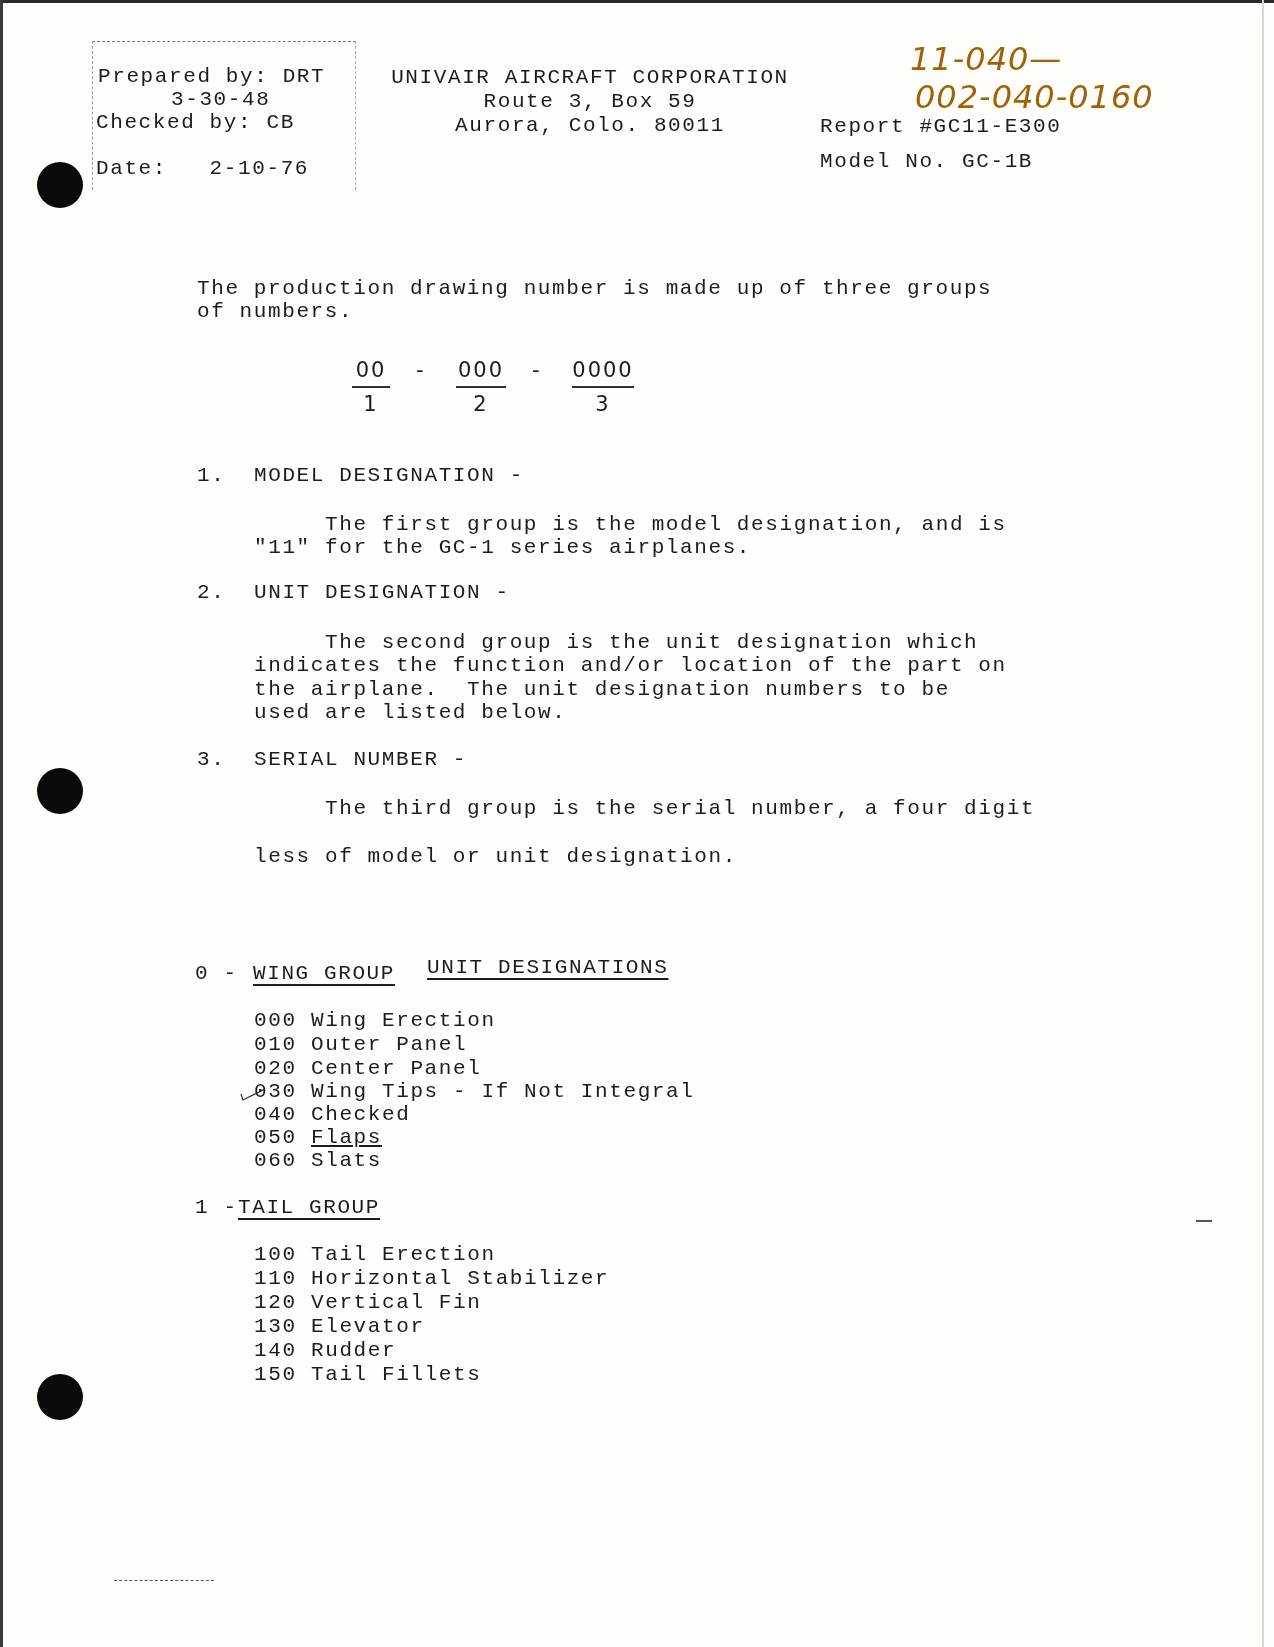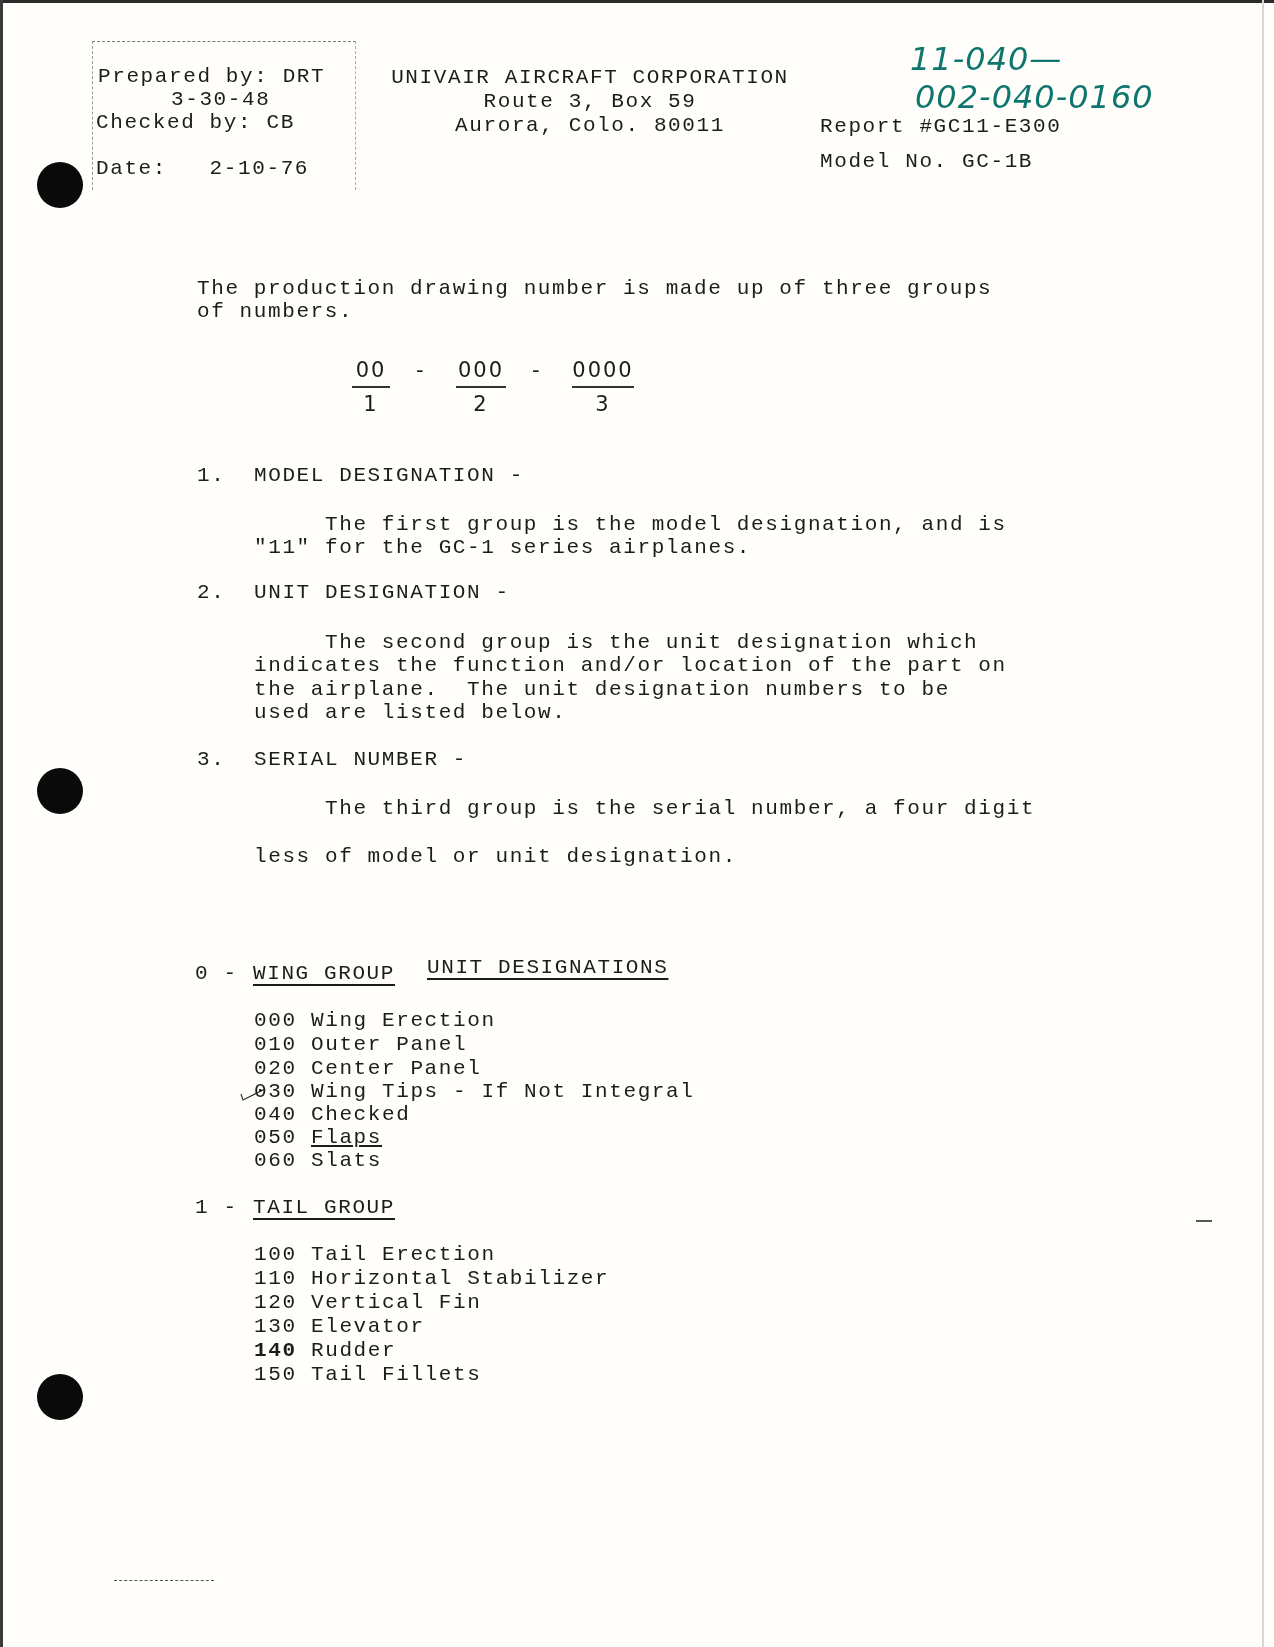--- a/index.html
+++ b/index.html
@@ -10,21 +10,21 @@
       color:#1c1c1c;
     }
     .page { position:absolute; left:0; top:0; width:1274px; height:1647px; background:#fffefa; }
     .edge-top { position:absolute; left:0; top:0; width:1274px; height:3px; background:#2a2a2a; }
     .edge-left { position:absolute; left:0; top:0; width:3px; height:1647px; background:#3a3a3a; }
     .edge-right { position:absolute; left:1262px; top:0; width:2px; height:1647px; background:#d8d8d0; }
     .hole { position:absolute; width:46px; height:46px; border-radius:50%; background:#0a0a0a; }
     .t { position:absolute; white-space:pre; font-size:21px; letter-spacing:1.6px; line-height:24px; }
     .hdr-box { position:absolute; left:92px; top:41px; width:262px; height:148px;
       border-top:1px dashed #777; border-right:1px dashed #aaa; border-left:1px dashed #999; }
-    .hand { position:absolute; font-family:"DejaVu Sans", sans-serif; font-size:32px; color:#0f766e; font-style:italic; white-space:pre; letter-spacing:1px; }
+    .hand { position:absolute; font-family:"DejaVu Sans", sans-serif; font-size:32px; color:#a16207; font-style:italic; white-space:pre; letter-spacing:1px; }
     .center { text-align:center; }
     .frac { position:absolute; text-align:center; font-family:"DejaVu Sans", sans-serif; font-size:21px; letter-spacing:2px; }
     .frac .num { display:block; padding-bottom:4px; border-bottom:2px solid #333; }
     .frac .den { display:block; padding-top:4px; }
     .dash { position:absolute; font-family:"DejaVu Sans", sans-serif; font-size:21px; }
     .u { text-decoration:underline; text-underline-offset:5px; text-decoration-thickness:2px; }
     .check { position:absolute; left:240px; top:1088px; width:26px; height:14px; }
     .footer-line { position:absolute; left:114px; top:1580px; width:100px; height:0; border-top:1px dashed #555; }
     .mark { position:absolute; background:#555; }
   </style>
@@ -109,30 +109,30 @@
   <div class="t" style="left:254px;top:1080px;">030</div>
   <div class="t" style="left:311px;top:1080px;">Wing Tips - If Not Integral</div>
   <div class="t" style="left:254px;top:1103px;">040</div>
   <div class="t" style="left:311px;top:1103px;">Checked</div>
   <div class="t" style="left:254px;top:1126px;">050</div>
   <div class="t" style="left:311px;top:1126px;text-decoration:underline;">Flaps</div>
   <div class="t" style="left:254px;top:1149px;">060</div>
   <div class="t" style="left:311px;top:1149px;">Slats</div>
 
   <div class="t" style="left:195px;top:1196px;">1 -</div>
-  <div class="t u" style="left:253px;top:1196px;">TAIL GROUP</div>
+  <div class="t u" style="left:238px;top:1196px;">TAIL GROUP</div>
 
   <div class="t" style="left:254px;top:1243px;">100</div>
   <div class="t" style="left:311px;top:1243px;">Tail Erection</div>
   <div class="t" style="left:254px;top:1267px;">110</div>
   <div class="t" style="left:311px;top:1267px;">Horizontal Stabilizer</div>
   <div class="t" style="left:254px;top:1291px;">120</div>
   <div class="t" style="left:311px;top:1291px;">Vertical Fin</div>
   <div class="t" style="left:254px;top:1315px;text-align:center;">130</div>
   <div class="t" style="left:311px;top:1315px;">Elevator</div>
-  <div class="t" style="left:254px;top:1339px;font-weight:bold;">140</div>
+  <div class="t" style="left:254px;top:1339px;">140</div>
   <div class="t" style="left:311px;top:1339px;">Rudder</div>
   <div class="t" style="left:254px;top:1363px;">150</div>
   <div class="t" style="left:311px;top:1363px;">Tail Fillets</div>
 
   <div class="footer-line"></div>
   <div class="mark" style="left:1196px;top:1220px;width:16px;height:2px;"></div>
 </div>
 
 </body></html>

